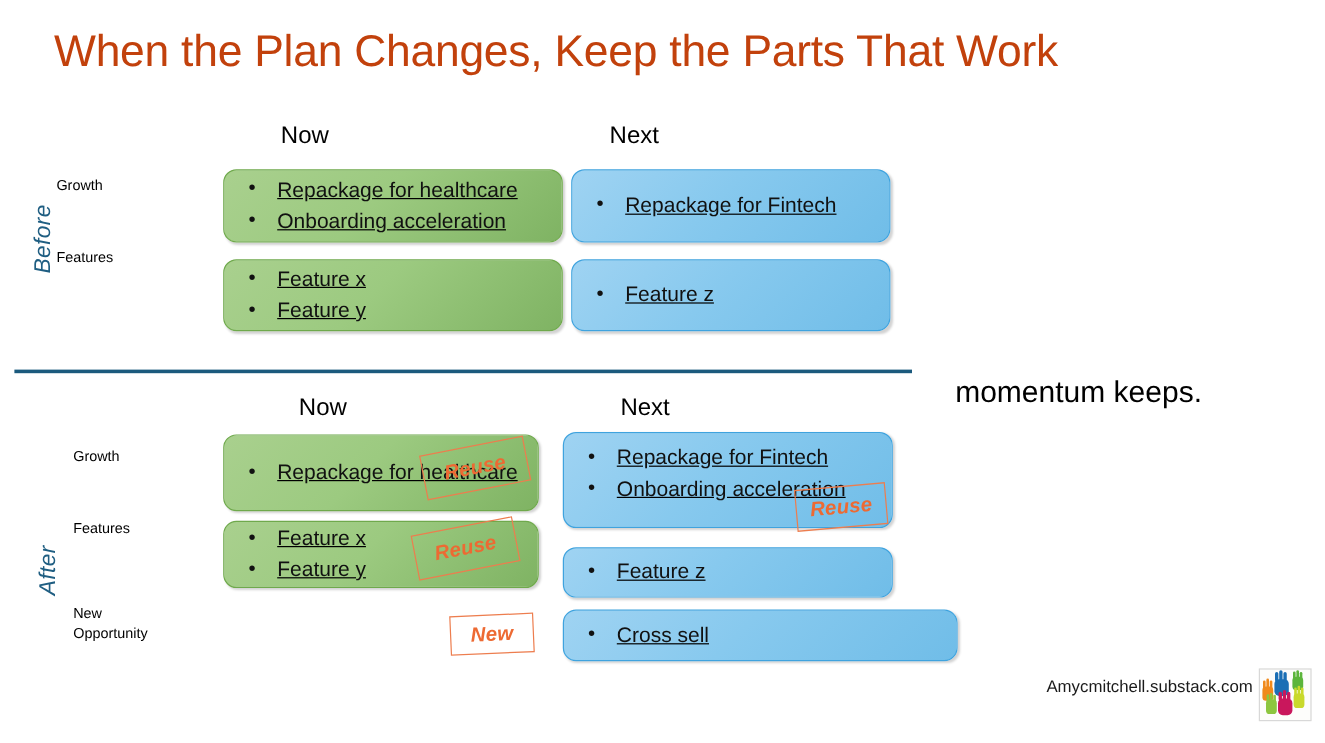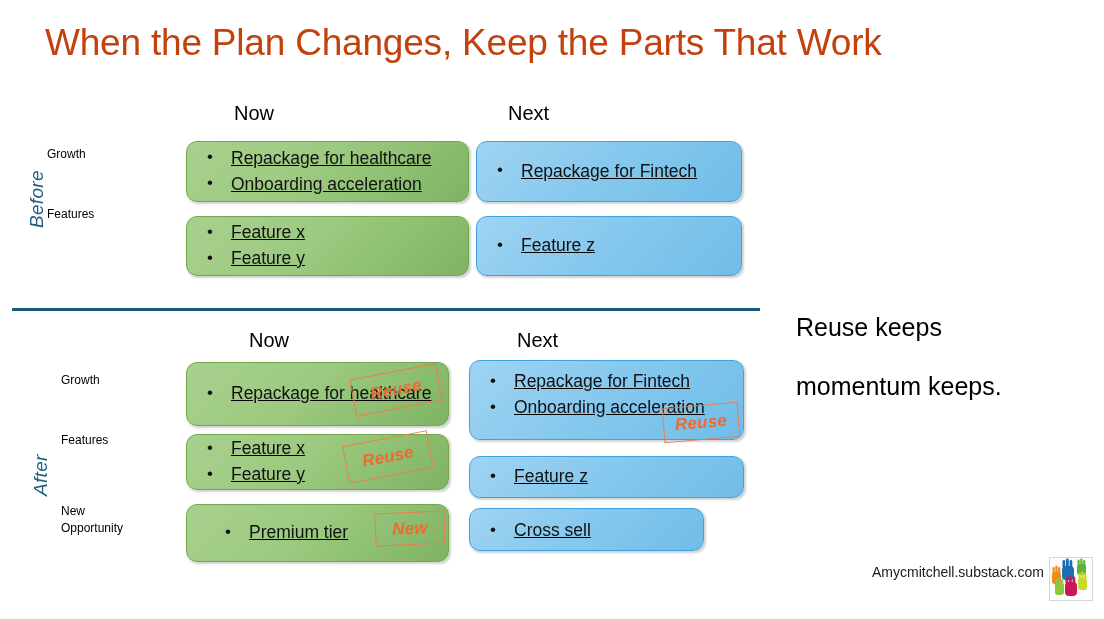--- a/index.html
+++ b/index.html
@@ -253,35 +253,29 @@
     </ul>
   </div>
   <div class="stamp" style="left:345px; top:438px; width:86px; height:38px; transform:rotate(-11deg);">Reuse</div>
 
   <div class="card blue" style="left:469px; top:456px; width:275px; height:42px;">
     <ul class="bullets">
       <li>Feature z</li>
     </ul>
   </div>
 
-  <div class="card green" style="left:186px; top:504px; width:263px; height:58px;">
-    <ul class="bullets">
-      <li class="indented">Premium tier</li>
-    </ul>
-  </div>
   <div class="stamp" style="left:375px; top:512px; width:70px; height:33px; transform:rotate(-2.5deg);">New</div>
 
-  <div class="card blue" style="left:469px; top:508px; width:235px; height:43px;justify-content:flex-end;">
+  <div class="card blue" style="left:469px; top:508px; width:329px; height:43px;">
     <ul class="bullets">
       <li>Cross sell</li>
     </ul>
   </div>
 
   <div class="caption">
-    <div>Reuse keeps</div>
     <div>momentum keeps.</div>
   </div>
 
   <div class="footer-text">Amycmitchell.substack.com</div>
   <div class="footer-logo">
     <svg width="40" height="40" viewBox="0 0 40 40" aria-hidden="true">
       <rect x="0" y="0" width="40" height="40" fill="#fdfdfb"></rect>
 
       <g fill="#F08A1C">
         <rect x="2" y="14" width="9" height="12" rx="3"></rect>

